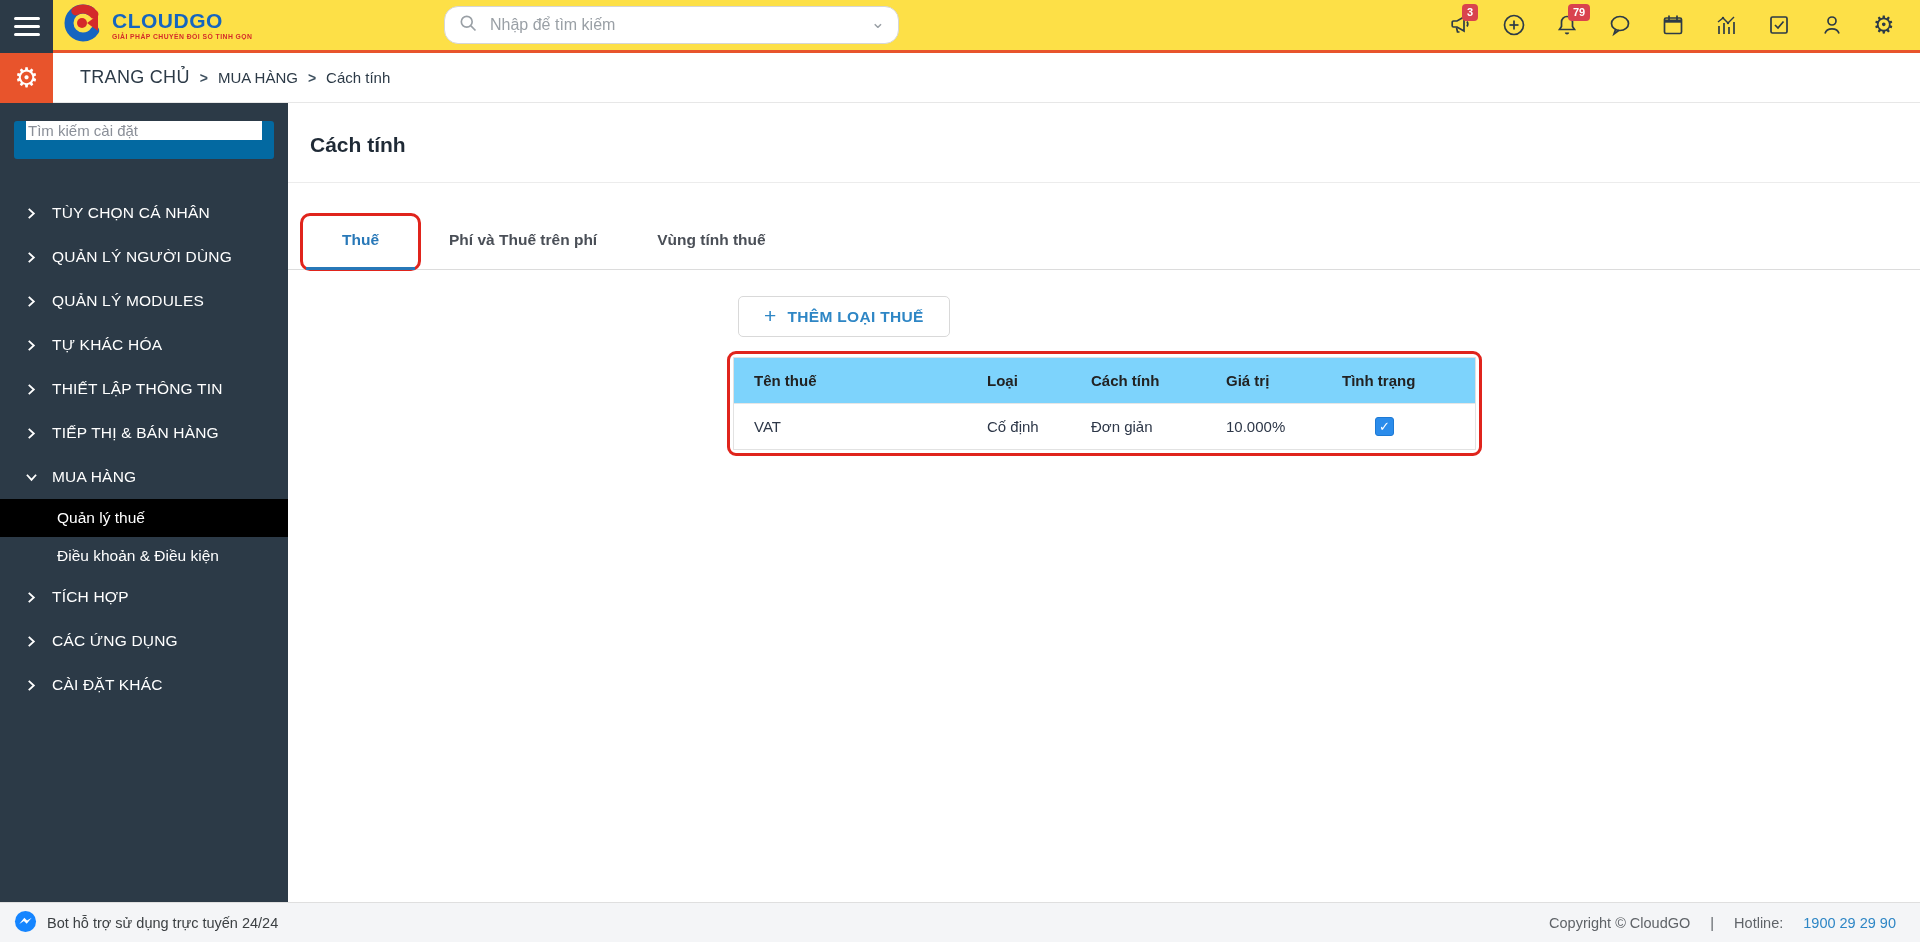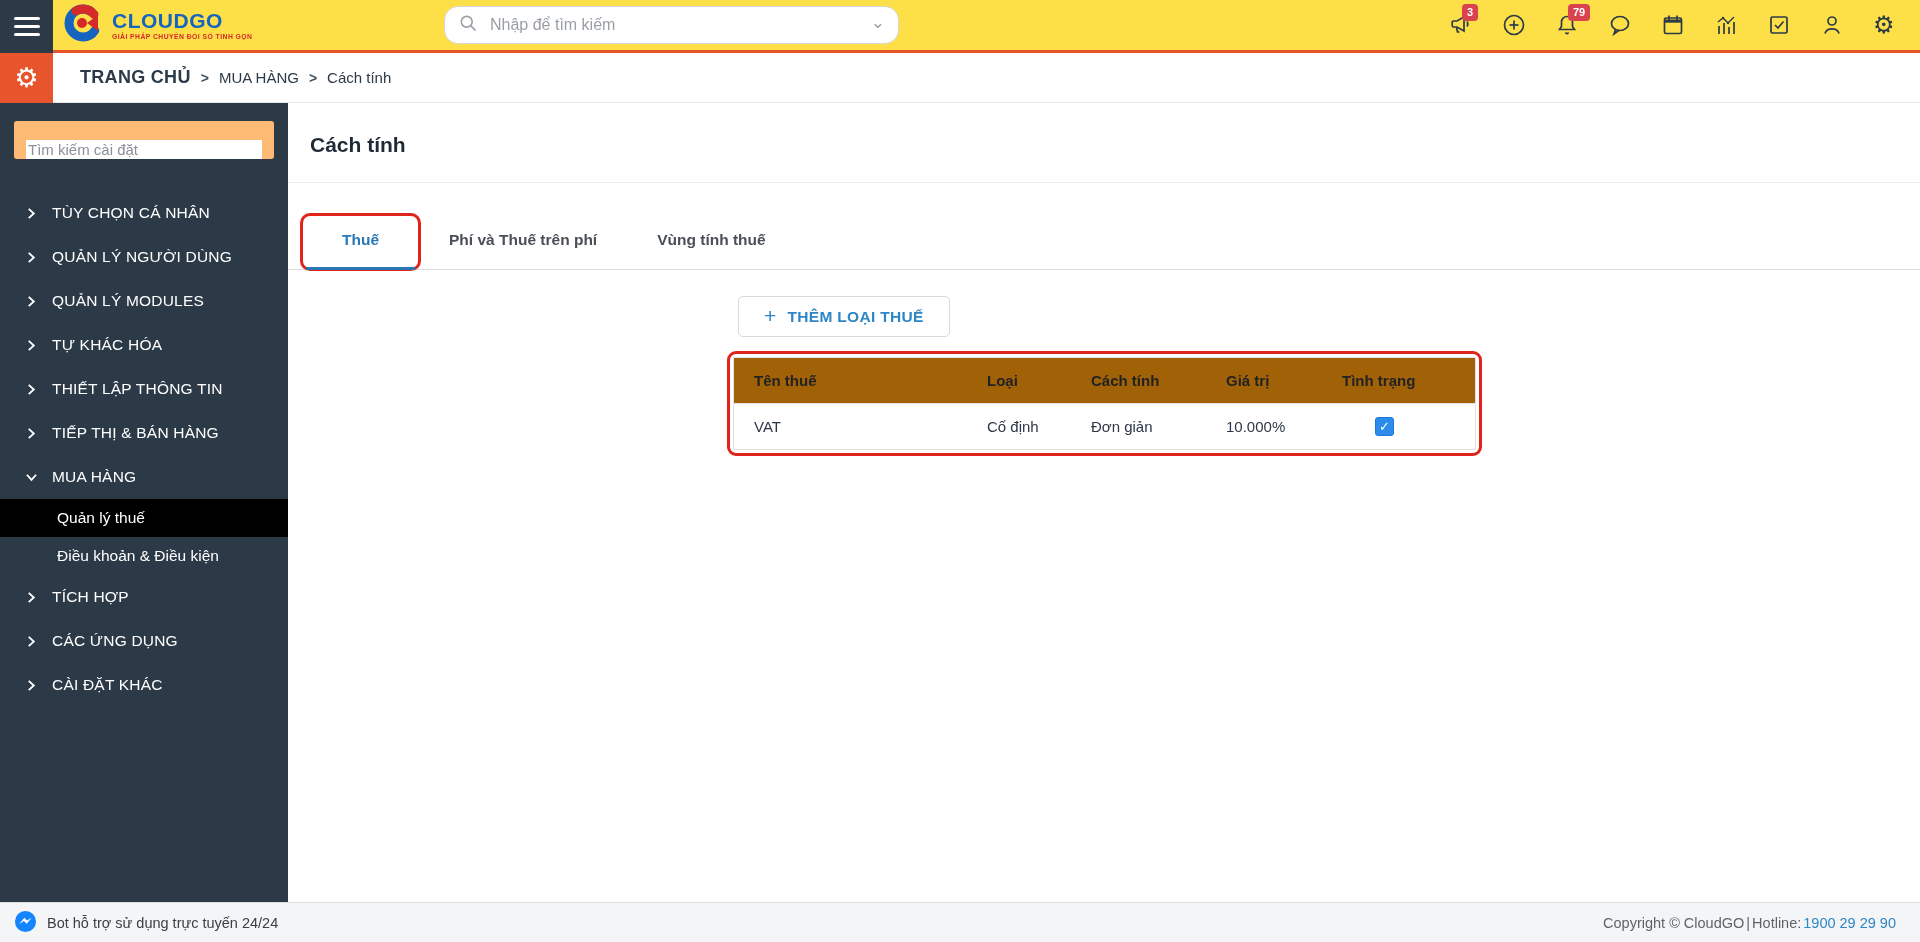--- a/index.html
+++ b/index.html
@@ -28,29 +28,29 @@
   .icon-btn { position:relative; width:24px; height:24px; cursor:pointer; color:#2c3a47; }
   .icon-btn svg { display:block; }
   .badge { position:absolute; top:-9px; left:13px; background:#d9434e; color:#fff; font-size:11px; font-weight:bold;
     line-height:1; padding:3px 5px; border-radius:4px; min-width:9px; text-align:center; }
   .gear-glyph { font-size:24px; line-height:24px; }
   
   .crumb-bar { height:50px; background:#fff; border-bottom:1px solid #e7e7e7; display:flex; align-items:center; }
   .gear-box { width:53px; height:50px; background:#e8542c; color:#fff; display:flex; align-items:center;
     justify-content:center; font-size:27px; cursor:pointer; flex-shrink:0; }
   .crumbs { margin-left:27px; display:flex; align-items:center; gap:10px; }
-  .crumb-home { font-size:18px; font-weight:bold; letter-spacing:.3px; cursor:pointer; }
+  .crumb-home { font-size:18px; font-weight:normal; letter-spacing:.3px; cursor:pointer; }
   .crumb-sep { font-size:14px; font-weight:bold; color:#3d4f5e; }
   .crumb-mid { font-size:15px; cursor:pointer; }
   .crumb-last { font-size:15px; }
   
   .layout { display:flex; height:799px; }
   .sidebar { width:288px; flex-shrink:0; background:#2c3a47; padding-top:18px; }
-  .sidebar-search { margin:0 14px 32px 14px; height:38px; background:#fdba74; border-radius:3px;
-    display:flex; align-items:flex-end; padding:0 12px; }
+  .sidebar-search { margin:0 14px 32px 14px; height:38px; background:#0369a1; border-radius:3px;
+    display:flex; align-items:flex-start; padding:0 12px; }
   .sidebar-search input { width:100%; border:0; outline:0; font-size:15px; color:#333;
     font-family:"Liberation Sans","DejaVu Sans",sans-serif; }
   .sidebar-search input::placeholder { color:#8a8f98; }
   .nav-item { display:flex; align-items:center; gap:15px; padding:13px 10px 13px 26px; color:#fff;
     font-size:15.5px; letter-spacing:.2px; cursor:pointer; white-space:nowrap; }
   .chev { flex-shrink:0; display:flex; }
   .chev.down { transform:rotate(90deg); }
   .sub-item { padding:10px 10px 10px 57px; color:#fff; font-size:15.5px; cursor:pointer; white-space:nowrap; }
   .sub-item.active { background:#000; }
   
@@ -64,33 +64,33 @@
   .tab.active::after { content:""; position:absolute; left:4px; right:4px; bottom:-1px; height:3px; background:#2878b8; }
   .red-ring { position:absolute; inset:2px -2px -2px -2px; border:3px solid #e0241c; border-radius:10px; pointer-events:none; }
   .panel { margin:26px 0 0 439px; width:755px; }
   .add-btn { display:inline-flex; align-items:center; gap:11px; height:41px; padding:0 25px; margin-left:11px;
     background:#fff; border:1px solid #d9d9d9; border-radius:5px; color:#2e86c5; font-size:15.5px; font-weight:600;
     letter-spacing:.3px; cursor:pointer; font-family:"Liberation Sans","DejaVu Sans",sans-serif; }
   .add-btn .plus { font-size:21px; font-weight:400; line-height:1; margin-top:-2px; }
   .table-annotation { margin-top:14px; border:3px solid #e0241c; border-radius:9px; padding:3px; }
   .tax-table-wrap { border:1px solid #e2e2e2; }
   table.tax { width:100%; border-collapse:collapse; font-size:15px; color:#2d3748; }
-  table.tax thead tr { background:#a16207; }
+  table.tax thead tr { background:#7dd3fc; }
   table.tax th { text-align:left; font-weight:bold; padding:14px 0; color:#222; }
   table.tax td { padding:13px 0; }
   table.tax th:first-child, table.tax td:first-child { padding-left:20px; }
   table.tax tbody tr { border-top:1px solid #e6e6e6; background:#fff; }
   .checkbox { width:19px; height:19px; margin-left:33px; background:#2b8ceb; border:1px solid #1d79d4;
     border-radius:3px; color:#fff; font-size:13px; font-weight:bold; display:flex; align-items:center;
     justify-content:center; cursor:pointer; }
   
   .footer { height:40px; background:#f4f5f7; border-top:1px solid #dfdfdf; display:flex; align-items:center;
     padding:0 24px 0 14px; font-size:14.5px; color:#3c4043; }
   .footer-left { display:flex; align-items:center; gap:10px; }
-  .footer-right { margin-left:auto; display:flex; align-items:center; gap:2px; color:#5f6368; }
+  .footer-right { margin-left:auto; display:flex; align-items:center; gap:20px; color:#5f6368; }
   .hotline { color:#2e86c5; cursor:pointer; }
 </style>
 </head>
 <body>
 
 <header class="topbar">
   <div class="hamburger">
     <span></span>
       <span></span>
       <span></span>

